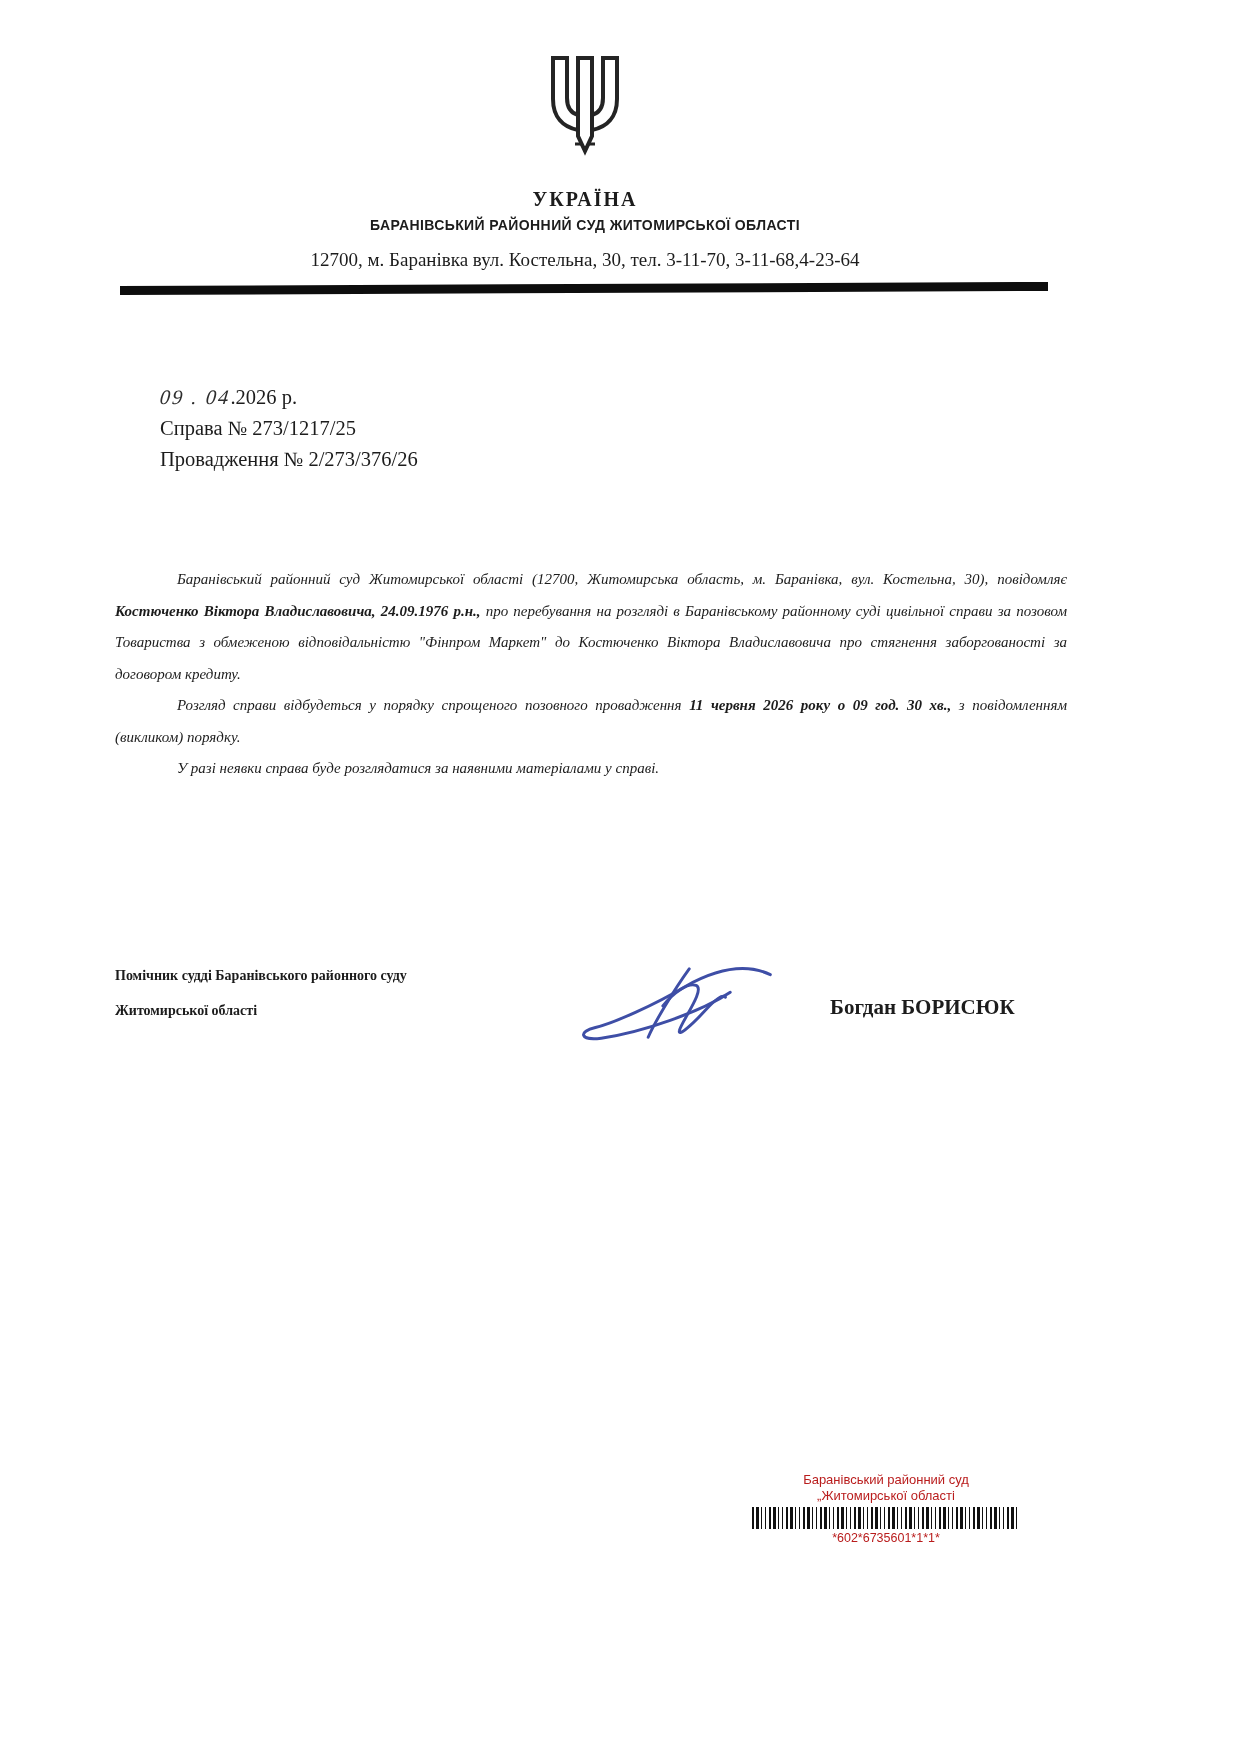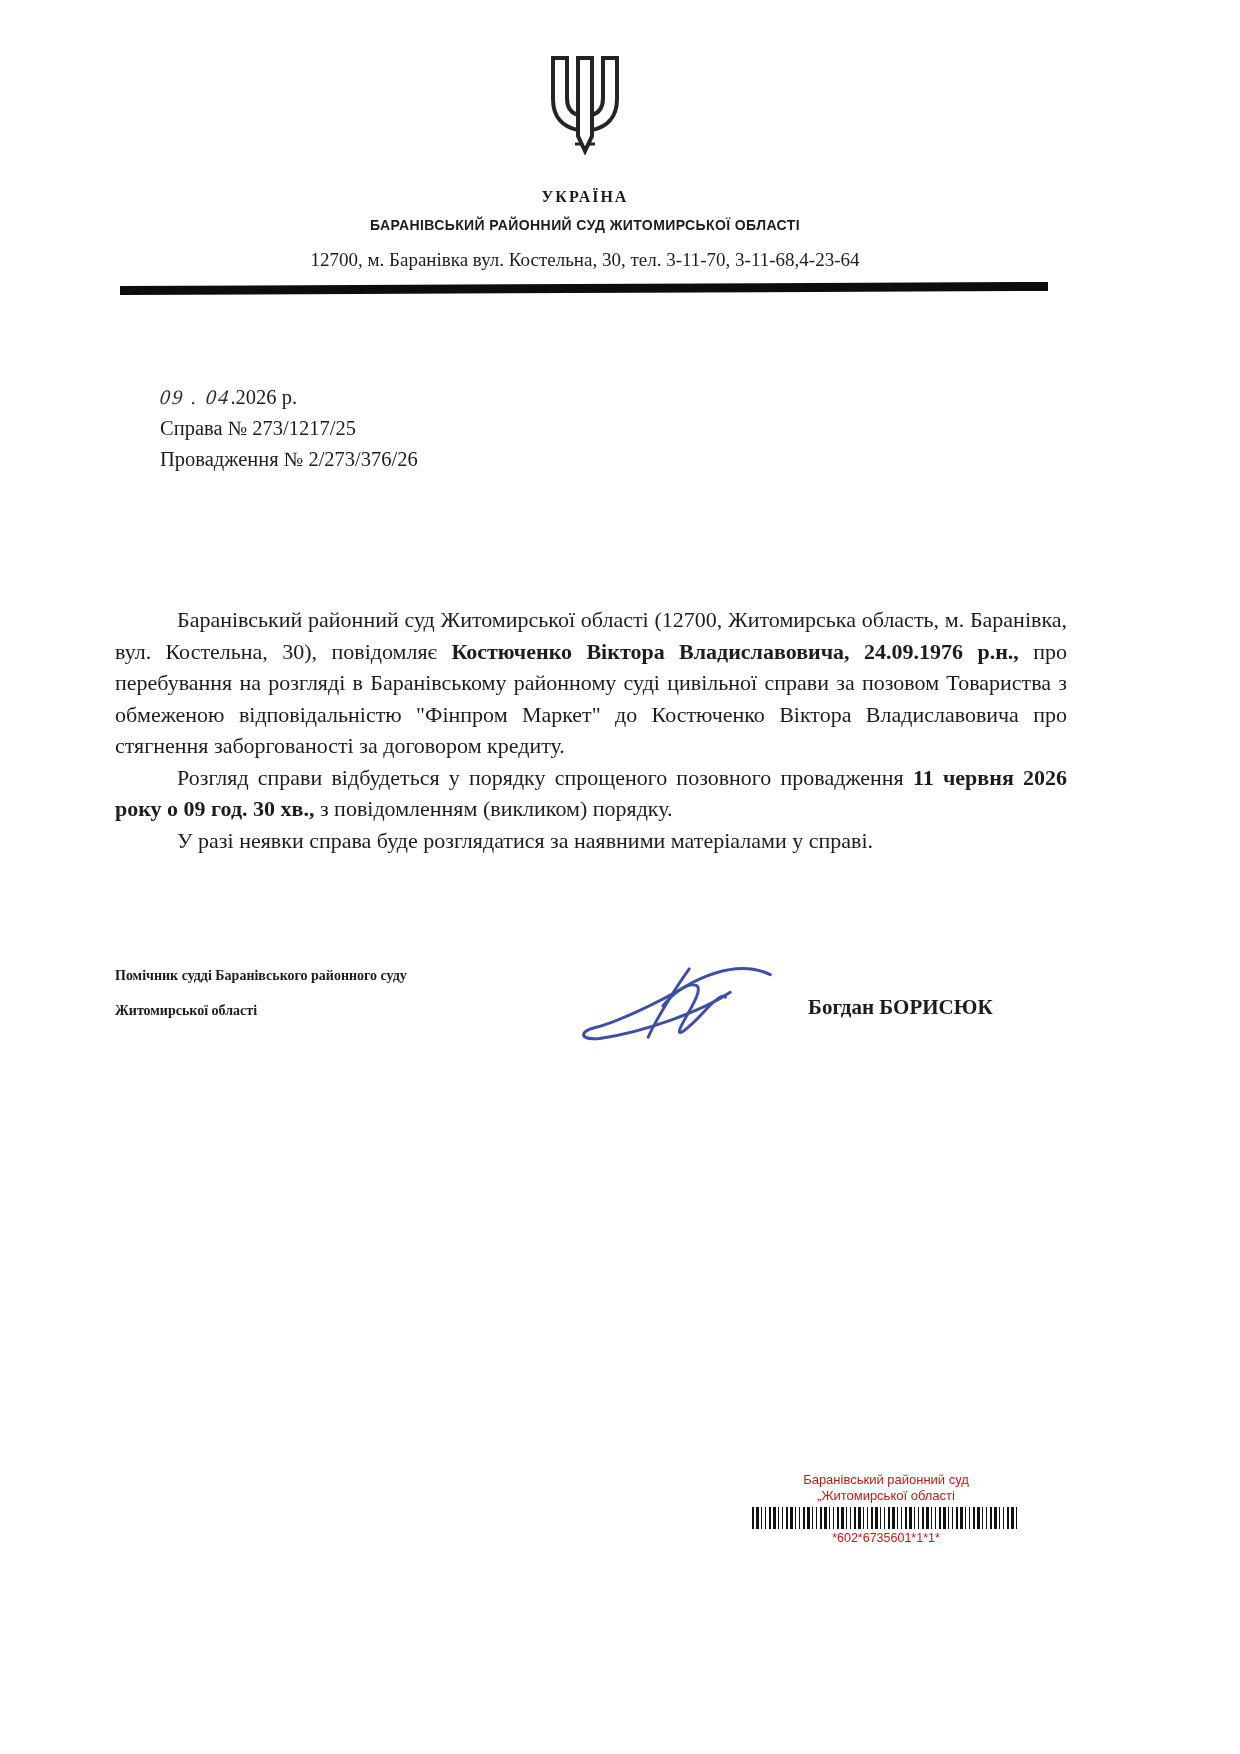--- a/index.html
+++ b/index.html
@@ -10,21 +10,21 @@
     font-family: "Liberation Serif", serif;
     color: #1c1c1c;
     overflow: hidden;
   }
   .page { position: absolute; inset: 0; background: #ffffff; }
 
   
   .emblem { position: absolute; left: 545px; top: 52px; width: 80px; height: 112px; }
   .country-title {
     position: absolute; left: 0; top: 188px; width: 1170px;
-    text-align: center; font-weight: bold; font-size: 16px; letter-spacing: 2px;
+    text-align: center; font-weight: bold; font-size: 20px; letter-spacing: 2px;
   }
   .court-name {
     position: absolute; left: 0; top: 217px; width: 1170px;
     text-align: center; font-weight: bold; font-size: 14px;
     font-family: "Liberation Sans", sans-serif; letter-spacing: 0.4px;
   }
   .court-address {
     position: absolute; left: 0; top: 249px; width: 1170px;
     text-align: center; font-size: 19px;
   }
@@ -38,34 +38,34 @@
     position: absolute; left: 160px; top: 382px;
     font-size: 20.5px; line-height: 31px;
   }
   .hand {
     font-style: italic; letter-spacing: 2px; color: #2e2e2e;
     display: inline-block; transform: skewX(-6deg);
   }
 
   
   .letter-body {
-    position: absolute; left: 115px; top: 604px; width: 952px;
-    font-size: 22px; line-height: 31.5px; text-align: justify;
+    position: absolute; left: 115px; top: 564px; width: 952px;
+    font-size: 15px; line-height: 31.5px; text-align: justify; font-style: italic;
   }
   .letter-body p { text-indent: 62px; margin: 0; }
   .letter-body b { font-weight: bold; }
 
   
   .sign-title {
     position: absolute; left: 115px; top: 958px;
     font-weight: bold; font-size: 14px; line-height: 35px;
   }
   .sign-ink { position: absolute; left: 570px; top: 955px; width: 215px; height: 100px; }
   .sign-name {
-    position: absolute; left: 808px; top: 995px;
+    position: absolute; left: 830px; top: 995px;
     font-weight: bold; font-size: 21px;
   }
 
   
   .stamp {
     position: absolute; left: 752px; top: 1472px; width: 268px;
     text-align: center; font-family: "Liberation Sans", sans-serif;
     color: #b91c1c;
   }
   .stamp-line { font-size: 13px; line-height: 16px; }

